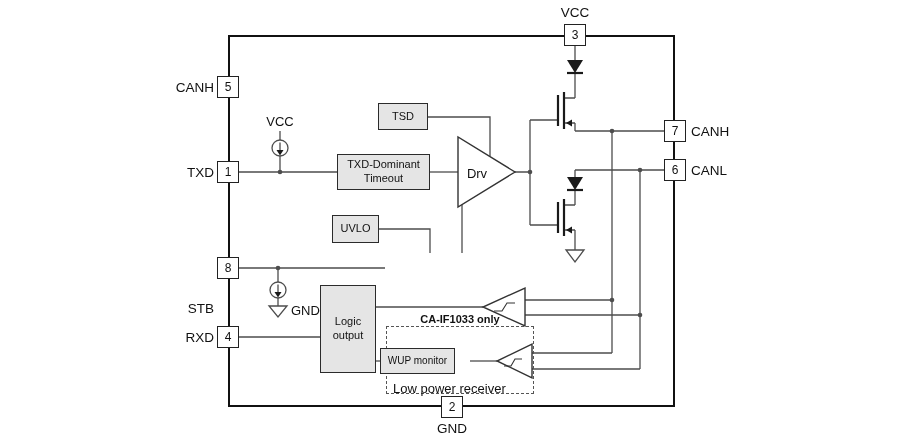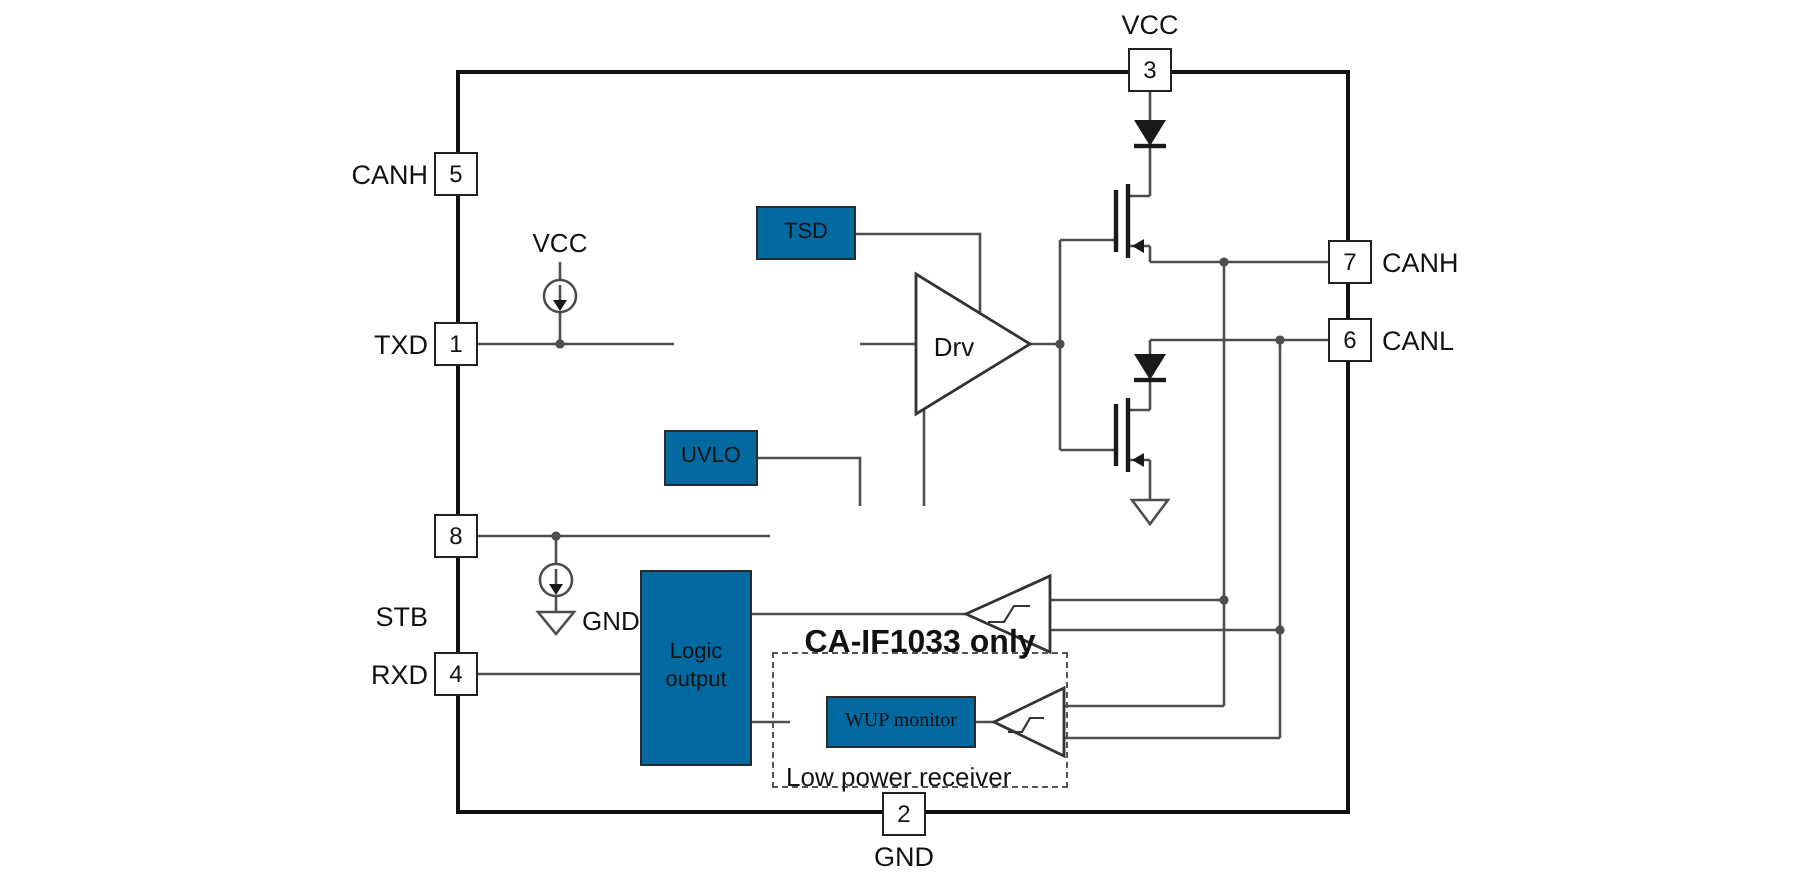--- a/index.html
+++ b/index.html
@@ -11,21 +11,21 @@
   .bar { stroke:#1a1a1a; stroke-width:2.2; fill:none; }
   .tri { fill:#ffffff; stroke:#333; stroke-width:1.4; }
   .blk { fill:#1a1a1a; stroke:none; }
   .opn { fill:none; stroke:#4d4d4d; stroke-width:1.3; }
   .hys { fill:none; stroke:#333; stroke-width:1.1; }
   .dot { fill:#4d4d4d; stroke:none; }
   .cs  { fill:#ffffff; stroke:#4d4d4d; stroke-width:1.3; }
   .chip { position:absolute; border:2.5px solid #111; background:transparent; }
   .pinbox { position:absolute; width:22px; height:22px; border:1.5px solid #222; background:#fff;
             display:flex; align-items:center; justify-content:center; font-size:12px; z-index:4; }
-  .block { position:absolute; border:1.3px solid #2b2b2b; background:#0369a1; display:flex;
+  .block { position:absolute; border:1.3px solid #2b2b2b; background:#e5e5e5; display:flex;
            align-items:center; justify-content:center; text-align:center; font-size:11px;
            line-height:1.25; z-index:3; padding:1px; }
   .pinlabel { position:absolute; font-size:13.5px; z-index:4; white-space:nowrap; }
   .dashedbox { position:absolute; border:1.4px dashed #555; background:transparent; z-index:2; }
   .anno { position:absolute; z-index:3; white-space:nowrap; }
   .center { text-align:center; }
   .right { text-align:right; }
   .bold { font-weight:bold; }
 </style>
 </head>
@@ -91,27 +91,28 @@
     <circle class="dot" cx="612" cy="131" r="2.3"></circle>
     <circle class="dot" cx="640" cy="170" r="2.3"></circle>
     <circle class="dot" cx="612" cy="300" r="2.3"></circle>
     <circle class="dot" cx="640" cy="315" r="2.3"></circle>
     <circle class="dot" cx="530" cy="172" r="2.3"></circle>
   </svg>
 
   <div class="chip" style="left:228px; top:35px; width:447px; height:372px;"></div>
 
   <div class="dashedbox" style="left:386px; top:326px; width:148px; height:68px;"></div>
-  <div class="anno bold center" style="left:396px; top:313px; width:128px; font-size:16px;">CA-IF1033 only</div>
+  <div class="anno bold center" style="left:396px; top:313px; width:128px; font-size:11px;">CA-IF1033 only</div>
   <div class="anno" style="left:393px; top:381px; font-size:13px;">Low power receiver</div>
 
   <div class="block" style="left:378px; top:103px; width:50px; height:27px;">TSD</div>
+  <div class="block" style="left:337px; top:154px; width:93px; height:36px;">TXD-Dominant Timeout</div>
   <div class="block" style="left:332px; top:215px; width:47px; height:28px;">UVLO</div>
-  <div class="block" style="left:320px; top:285px; width:56px; height:98px;">Logic output</div>
-  <div class="block" style="left:413px; top:348px; width:75px; height:26px; font-size:10px;font-family:Liberation Serif, serif;">WUP monitor</div>
+  <div class="block" style="left:320px; top:285px; width:56px; height:88px;">Logic output</div>
+  <div class="block" style="left:380px; top:348px; width:75px; height:26px; font-size:10px;">WUP monitor</div>
   <div class="anno center" style="left:461px; top:166px; width:32px; font-size:13px;">Drv</div>
 
   <div class="anno center" style="left:258px; top:114px; width:44px; font-size:13px;">VCC</div>
   <div class="anno" style="left:291px; top:303px; font-size:13px;">GND</div>
 
   <div class="pinbox" style="left:217px; top:76px;">5</div>
   <div class="pinbox" style="left:217px; top:161px;">1</div>
   <div class="pinbox" style="left:217px; top:257px;">8</div>
   <div class="pinbox" style="left:217px; top:326px;">4</div>
   <div class="pinbox" style="left:564px; top:24px;">3</div>

